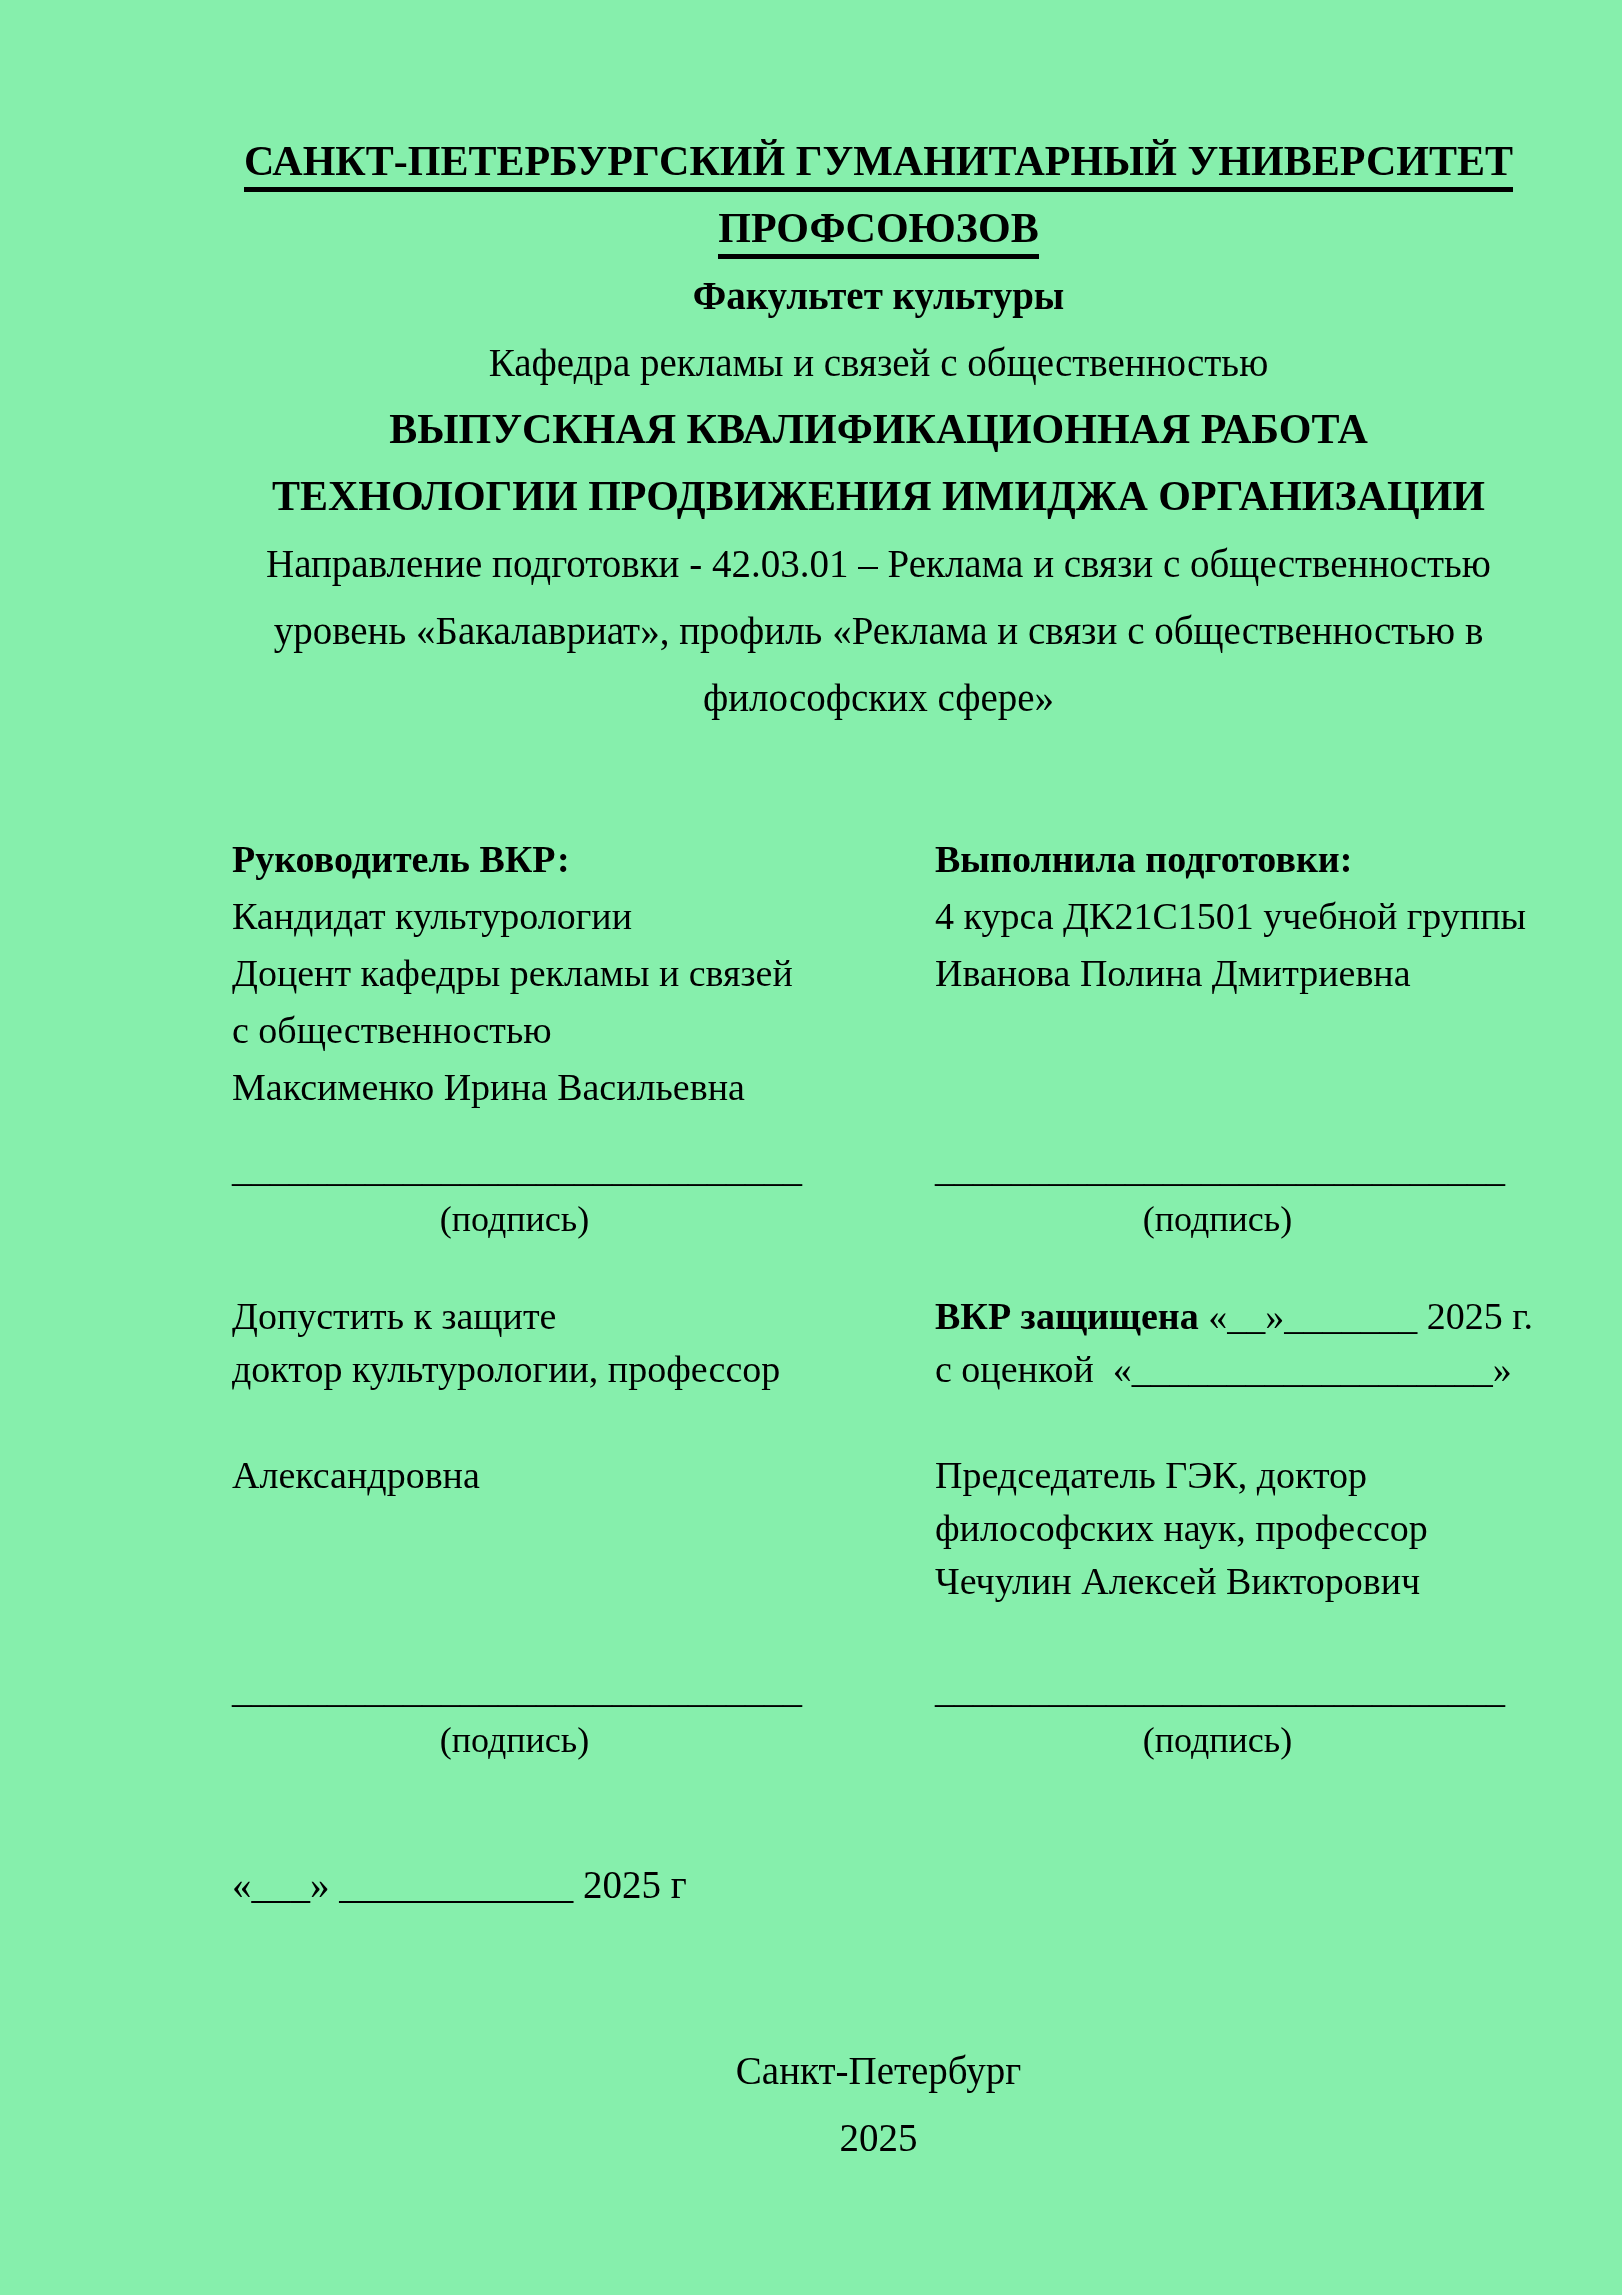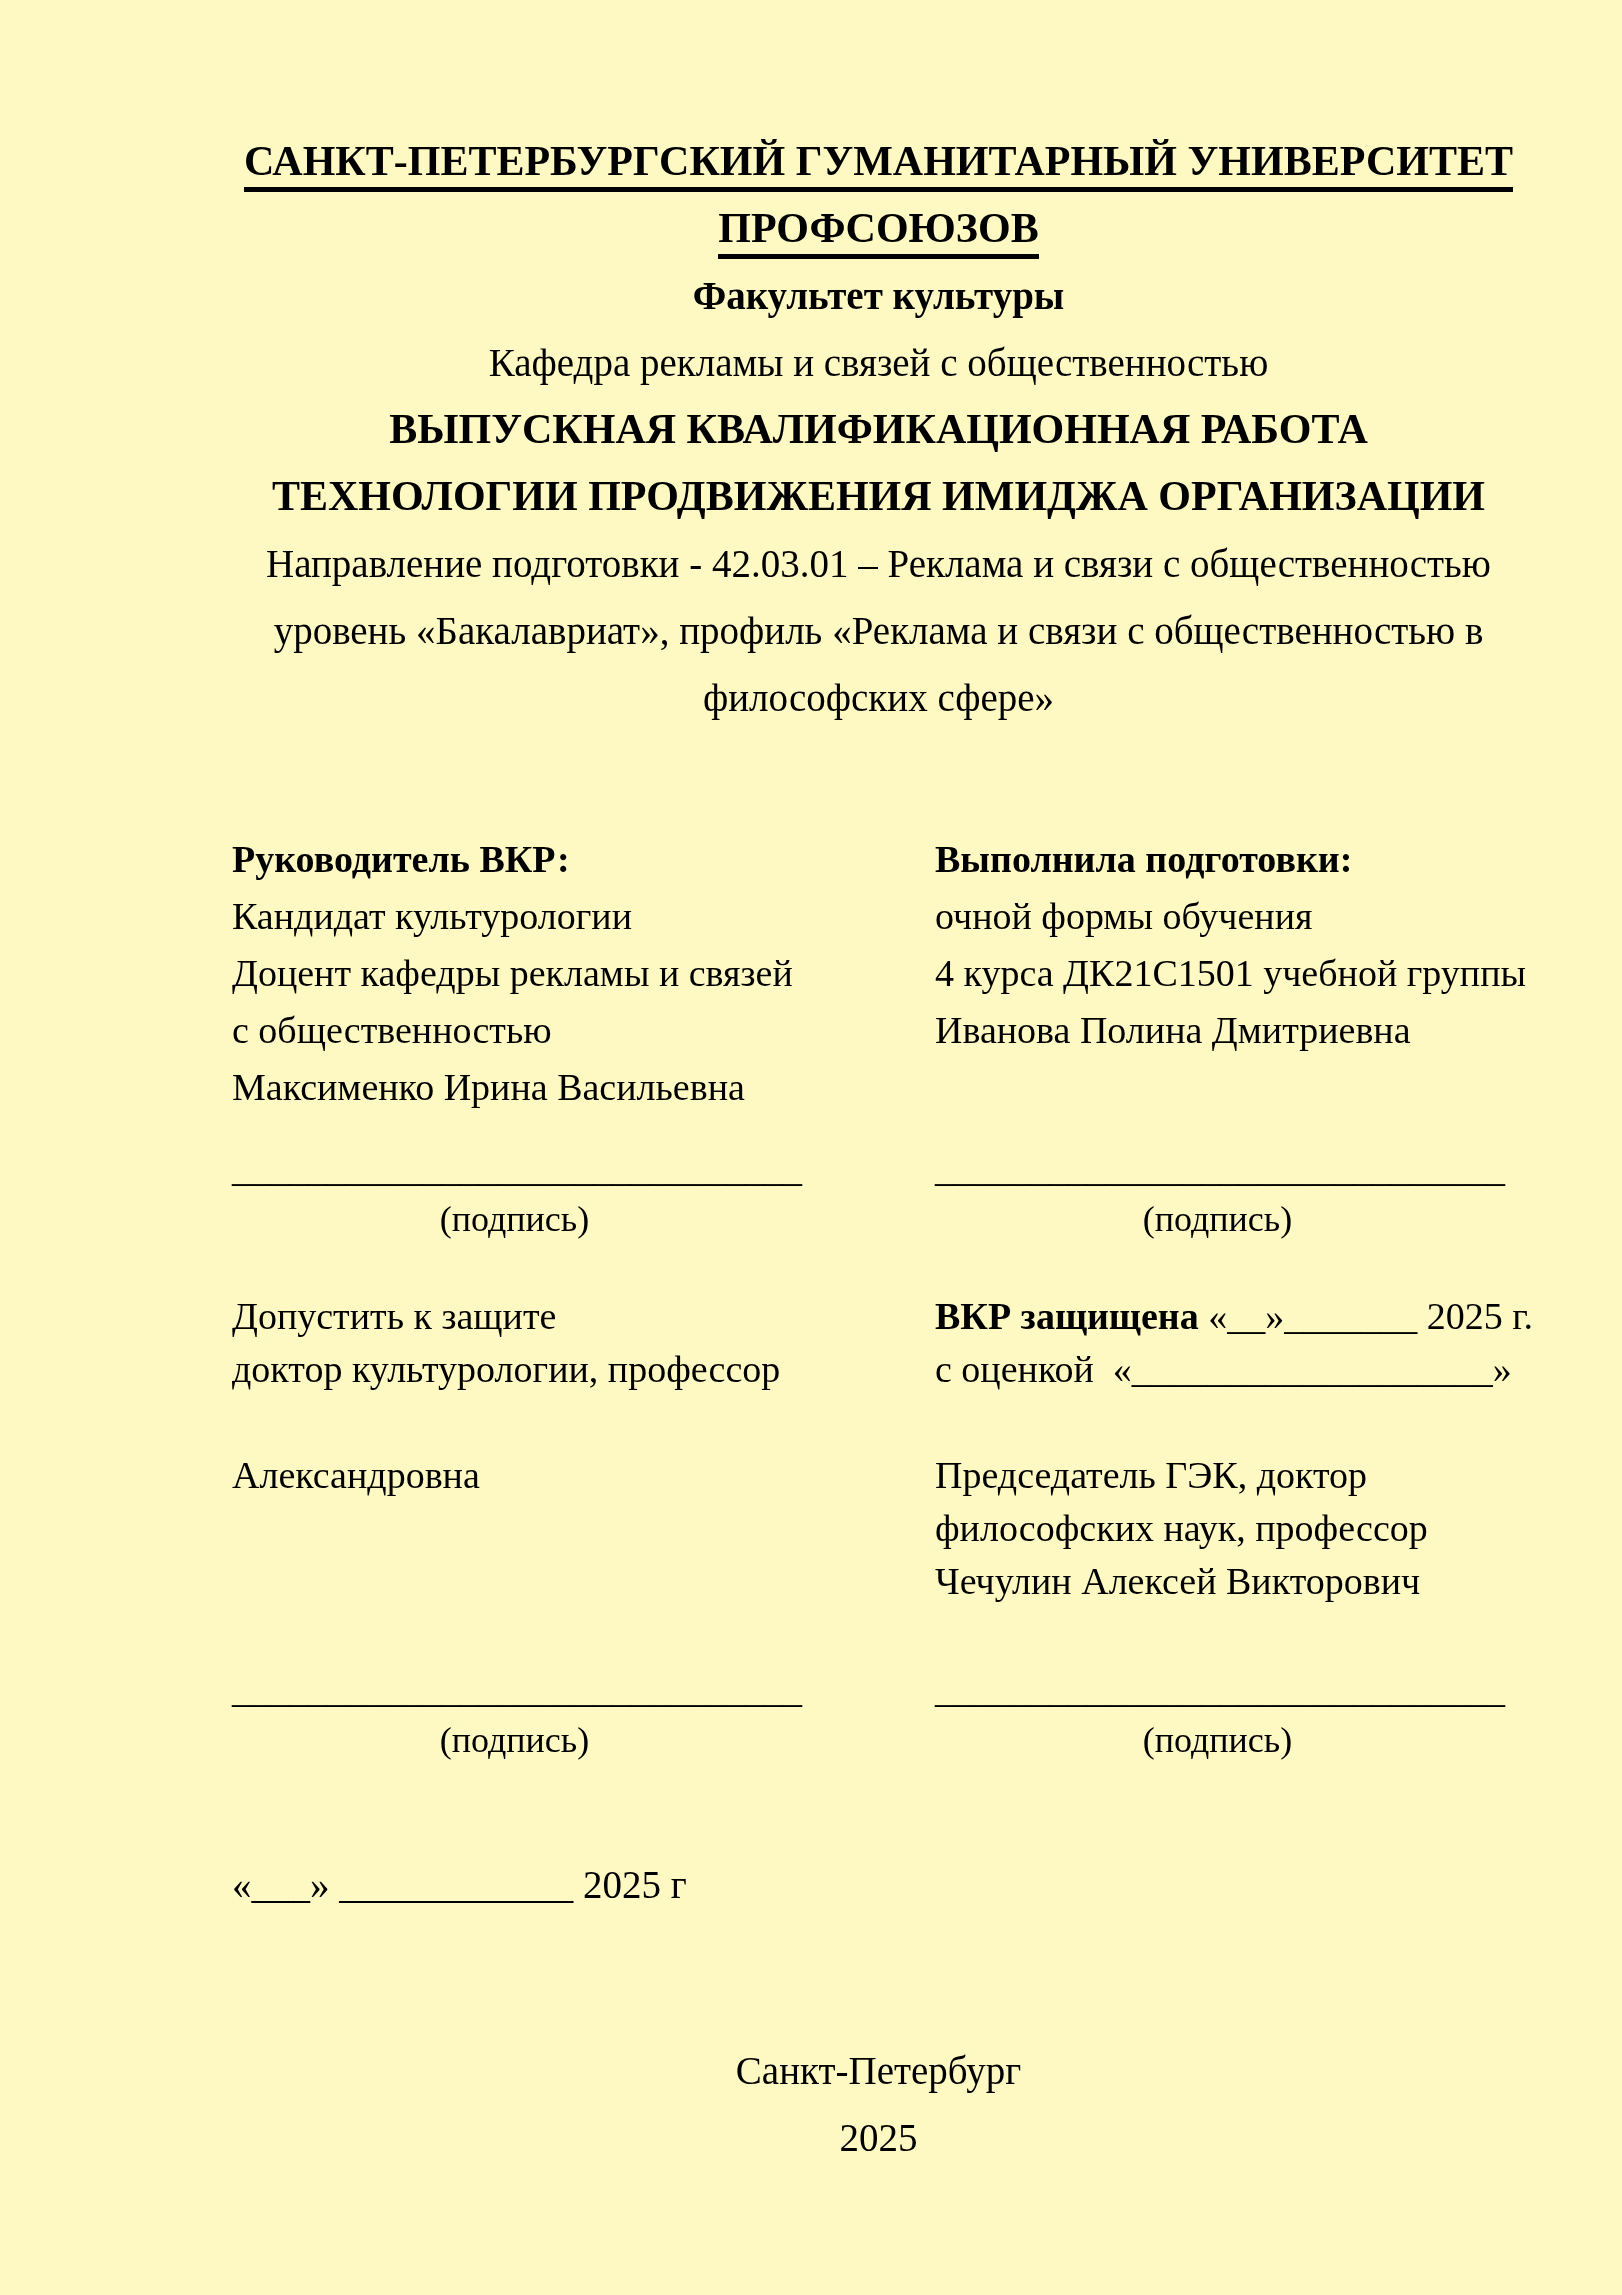--- a/index.html
+++ b/index.html
@@ -1,20 +1,20 @@
 <!DOCTYPE html>
 <html lang="ru" style="font-size:12.6px"><head>
 <meta charset="utf-8">
 <style>
   html, body { margin: 0; padding: 0; background: #888; }
   .page {
     position: relative;
     width: 1623px;
     height: 2295px;
-    background: #fef9c3;
+    background: #86efac;
     color: #000000;
     font-family: "Liberation Serif", "DejaVu Serif", serif;
     box-sizing: border-box;
     padding: 0 98px 0 232px;
     overflow: hidden;
   }
   
   .top-block { margin-top: 128px; text-align: center; }
   .h-line { line-height: 67px; font-size: 39px; white-space: nowrap; }
   .h-caps { font-size: 42px; font-weight: bold; }
@@ -67,21 +67,20 @@
   <div class="cols cols-1">
     <div class="left">
       <div class="row b">Руководитель ВКР:</div>
       <div class="row">Кандидат культурологии</div>
       <div class="row">Доцент кафедры рекламы и связей</div>
       <div class="row">с общественностью</div>
       <div class="row">Максименко Ирина Васильевна</div>
     </div>
     <div class="right">
       <div class="row b">Выполнила подготовки:</div>
-      <div class="row">очной формы обучения</div>
       <div class="row">4 курса ДК21С1501 учебной группы</div>
       <div class="row">Иванова Полина Дмитриевна</div>
     </div>
   </div>
 
   <div class="cols sig sig-1">
     <div class="left">
       <div class="line">______________________________</div>
       <div class="caption">(подпись)</div>
     </div>

